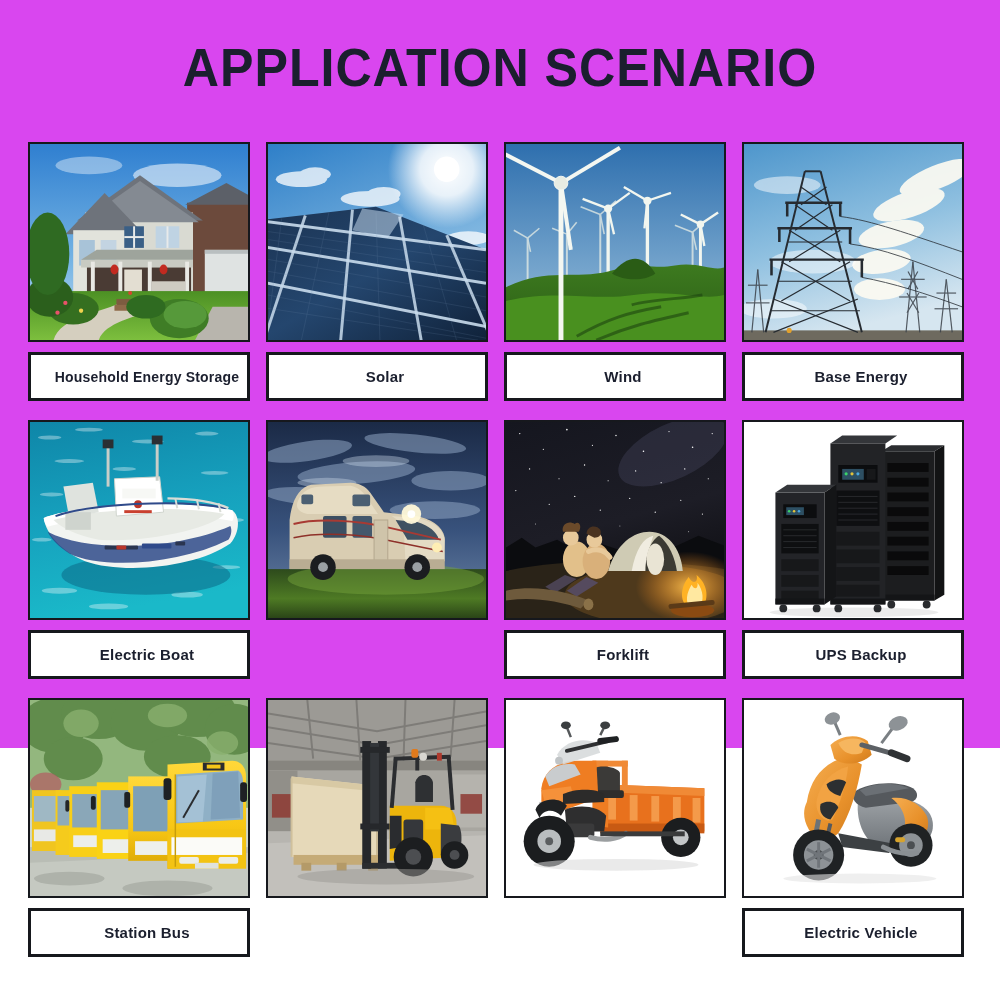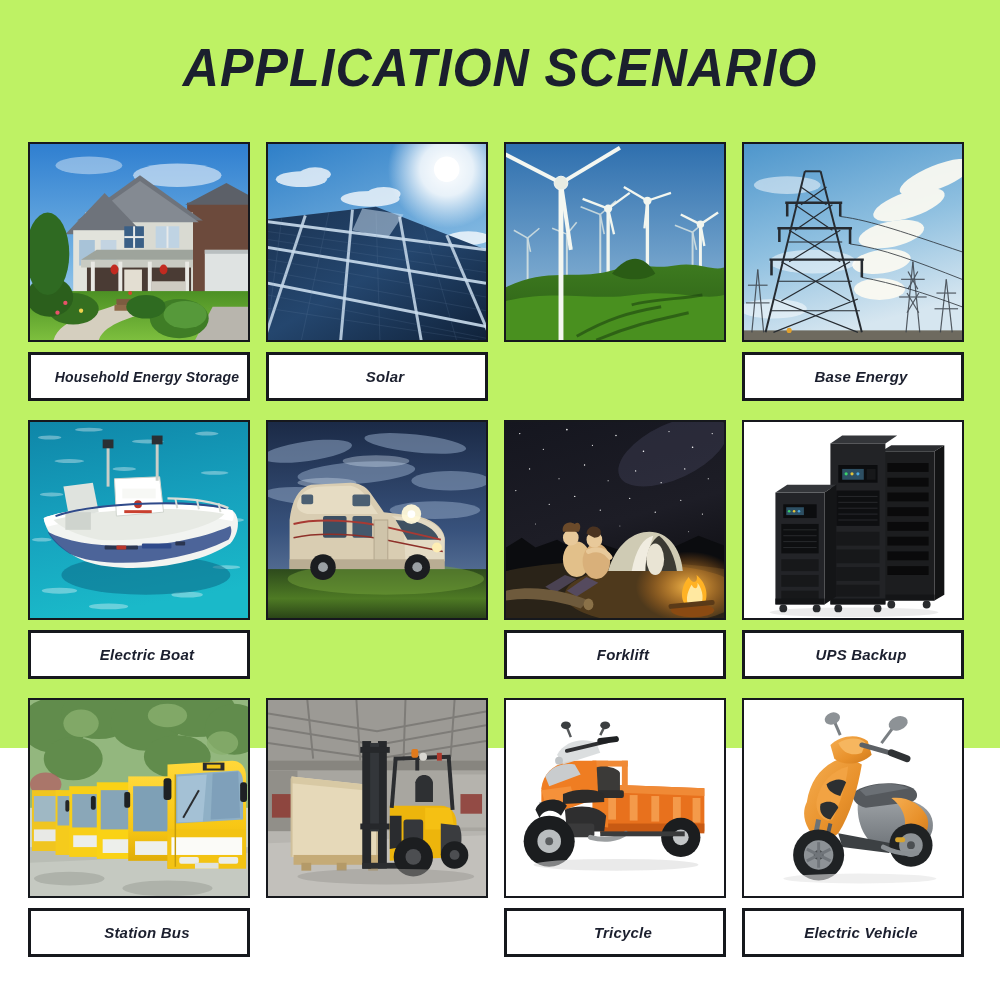--- a/index.html
+++ b/index.html
@@ -2,21 +2,21 @@
 <html><head>
 <meta charset="utf-8">
 <style>
   * { box-sizing: border-box; margin: 0; padding: 0; }
   html, body {
     width: 1000px; height: 1000px;
     background: #ffffff;
     font-family: "Liberation Sans", sans-serif;
     overflow: hidden;
   }
-  .page { width: 1000px; height: 748px; position: relative; background: #bef264; font-style: italic; }
+  .page { width: 1000px; height: 748px; position: relative; background: #d946ef; }
 
   .page-title {
     text-align: center;
     font-family: "Liberation Sans", sans-serif;
     font-weight: bold;
     font-size: 54px;
     letter-spacing: 1px;
     color: #1b1f2e;
     padding-top: 40px;
     transform: scaleX(0.93);
@@ -303,20 +303,23 @@
 
               <g stroke="#f4f7f1" fill="none">
                 <line x1="56" y1="40" x2="56" y2="200" stroke-width="5"></line>
                 <line x1="56" y1="40" x2="-6" y2="8" stroke-width="4"></line>
                 <line x1="56" y1="40" x2="116" y2="4" stroke-width="4"></line>
                 <line x1="56" y1="40" x2="66" y2="108" stroke-width="4"></line>
                 <circle cx="56" cy="40" r="7" fill="#e7ece3"></circle>
               </g>
           </svg>
         </div>
+      </div>
+      <div class="label-box">
+        <span class="txt">Wind</span>
       </div>
     </div>
 
     <div class="cell">
       <div class="photo">
         <div class="inner">
           <svg viewBox="0 0 222 200" preserveAspectRatio="xMidYMid slice">
             <defs>
               <linearGradient id="sky4" x1="0" y1="0" x2="0.3" y2="1">
                 <stop offset="0%" stop-color="#4e96cc"></stop>
@@ -974,23 +977,20 @@
 
             <circle cx="178" cy="140" r="20" fill="#1b1d1f"></circle>
             <circle cx="178" cy="140" r="8" fill="#c3c6c8"></circle>
 
             <rect x="96" y="134" width="86" height="5" fill="#3a3b3c"></rect>
 
             <ellipse cx="112" cy="168" rx="84" ry="6" fill="#d9d9d9" opacity="0.55"></ellipse>
           </svg>
         </div>
       </div>
-      <div class="label-box">
-        <span class="txt">Tricycle</span>
-      </div>
     </div>
 
     <div class="cell">
       <div class="photo">
         <div class="inner">
           <svg viewBox="0 0 222 200" preserveAspectRatio="xMidYMid slice">
             <defs>
               <linearGradient id="orng" x1="0" y1="0" x2="1" y2="1">
                 <stop offset="0%" stop-color="#f5ae52"></stop>
                   <stop offset="60%" stop-color="#e8912b"></stop>

